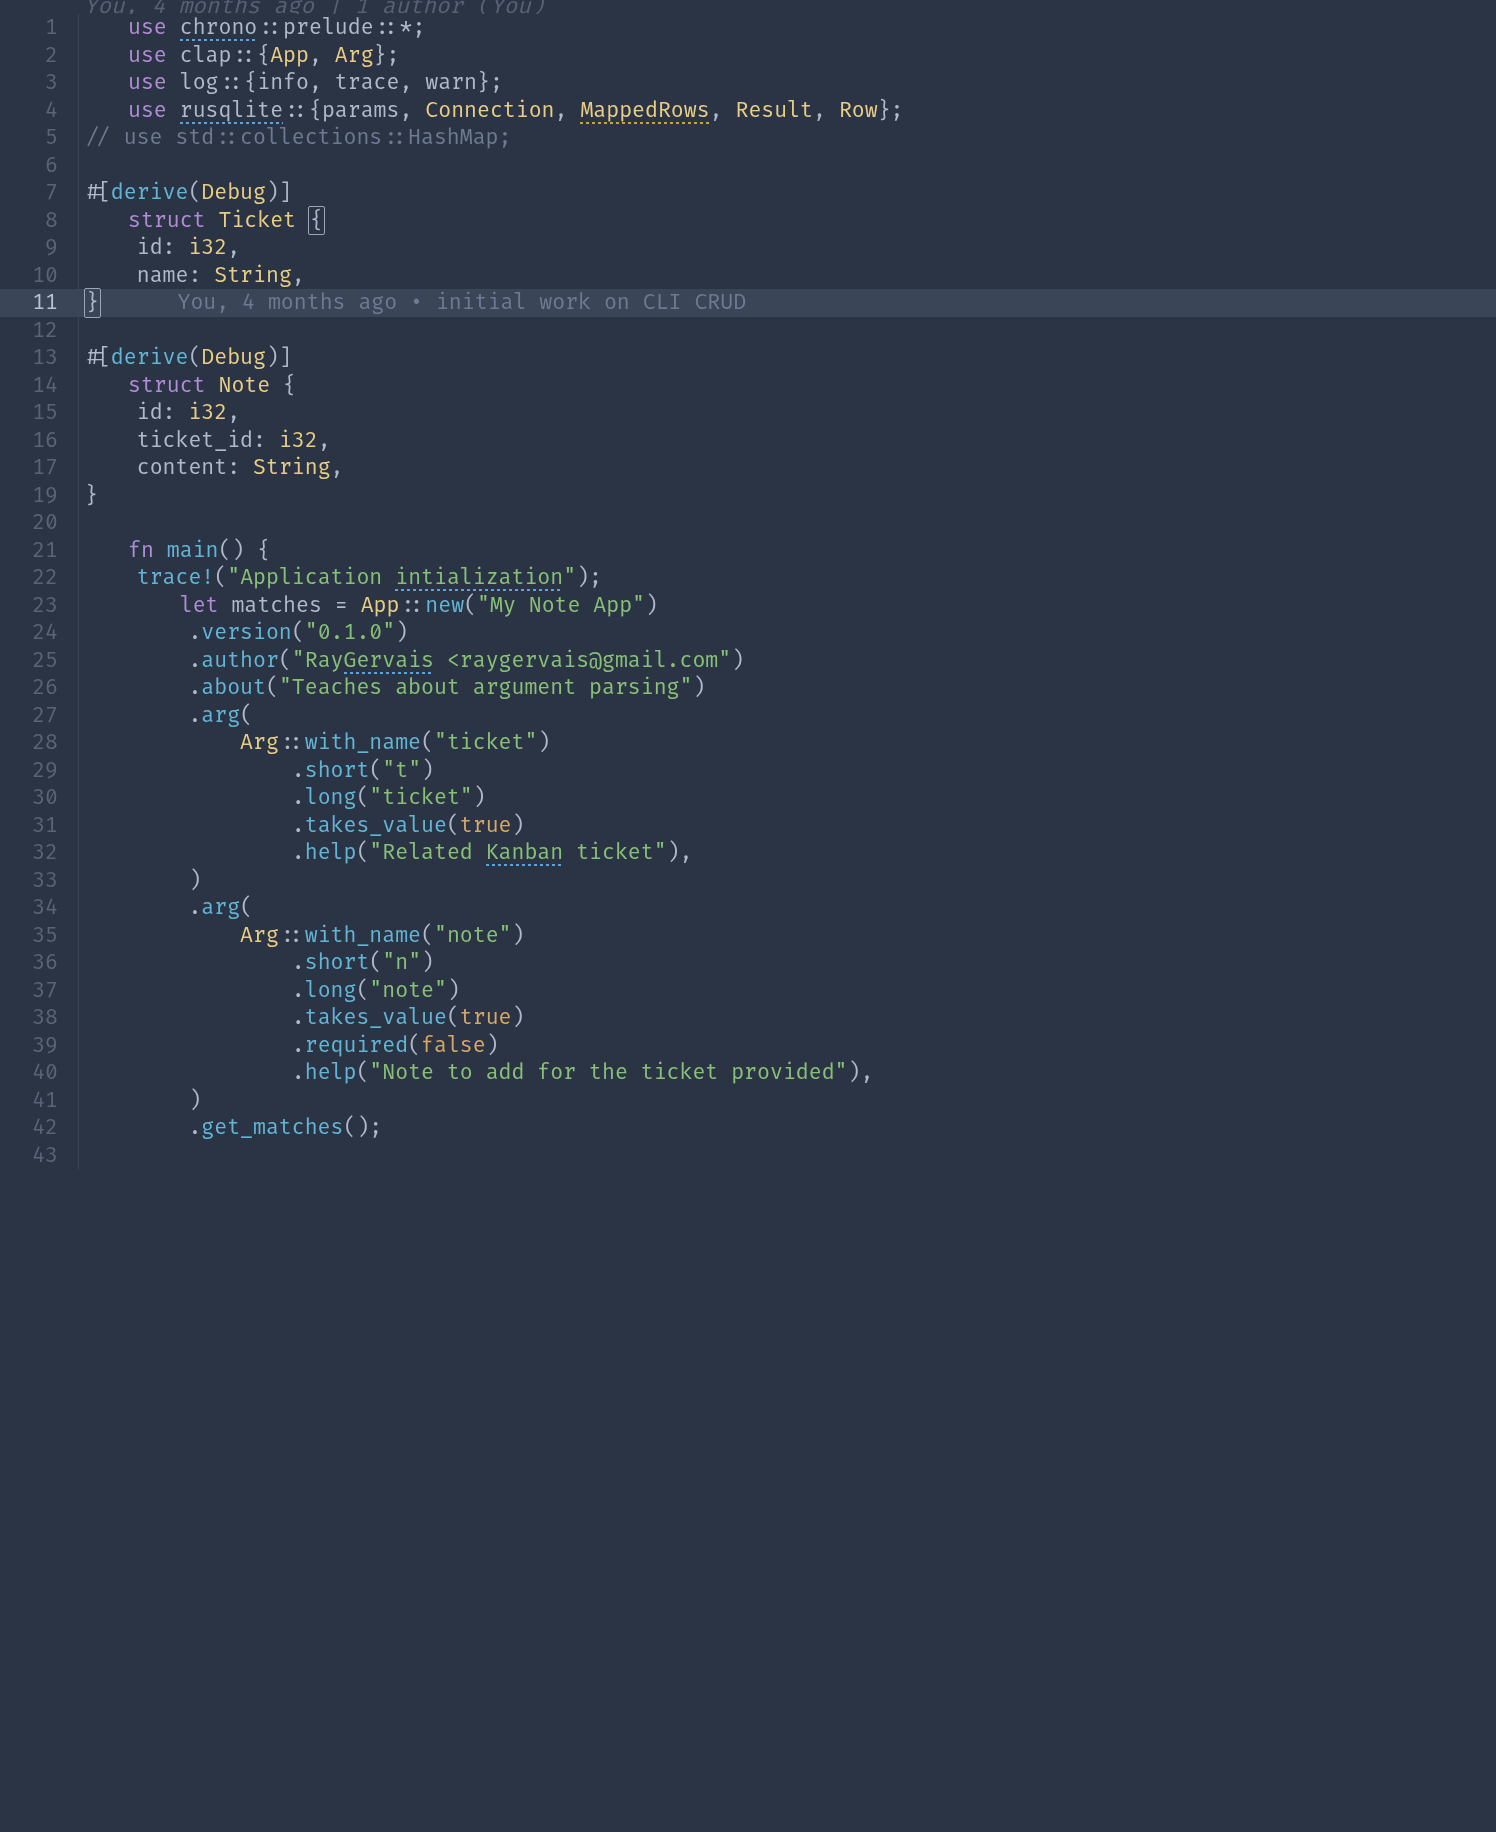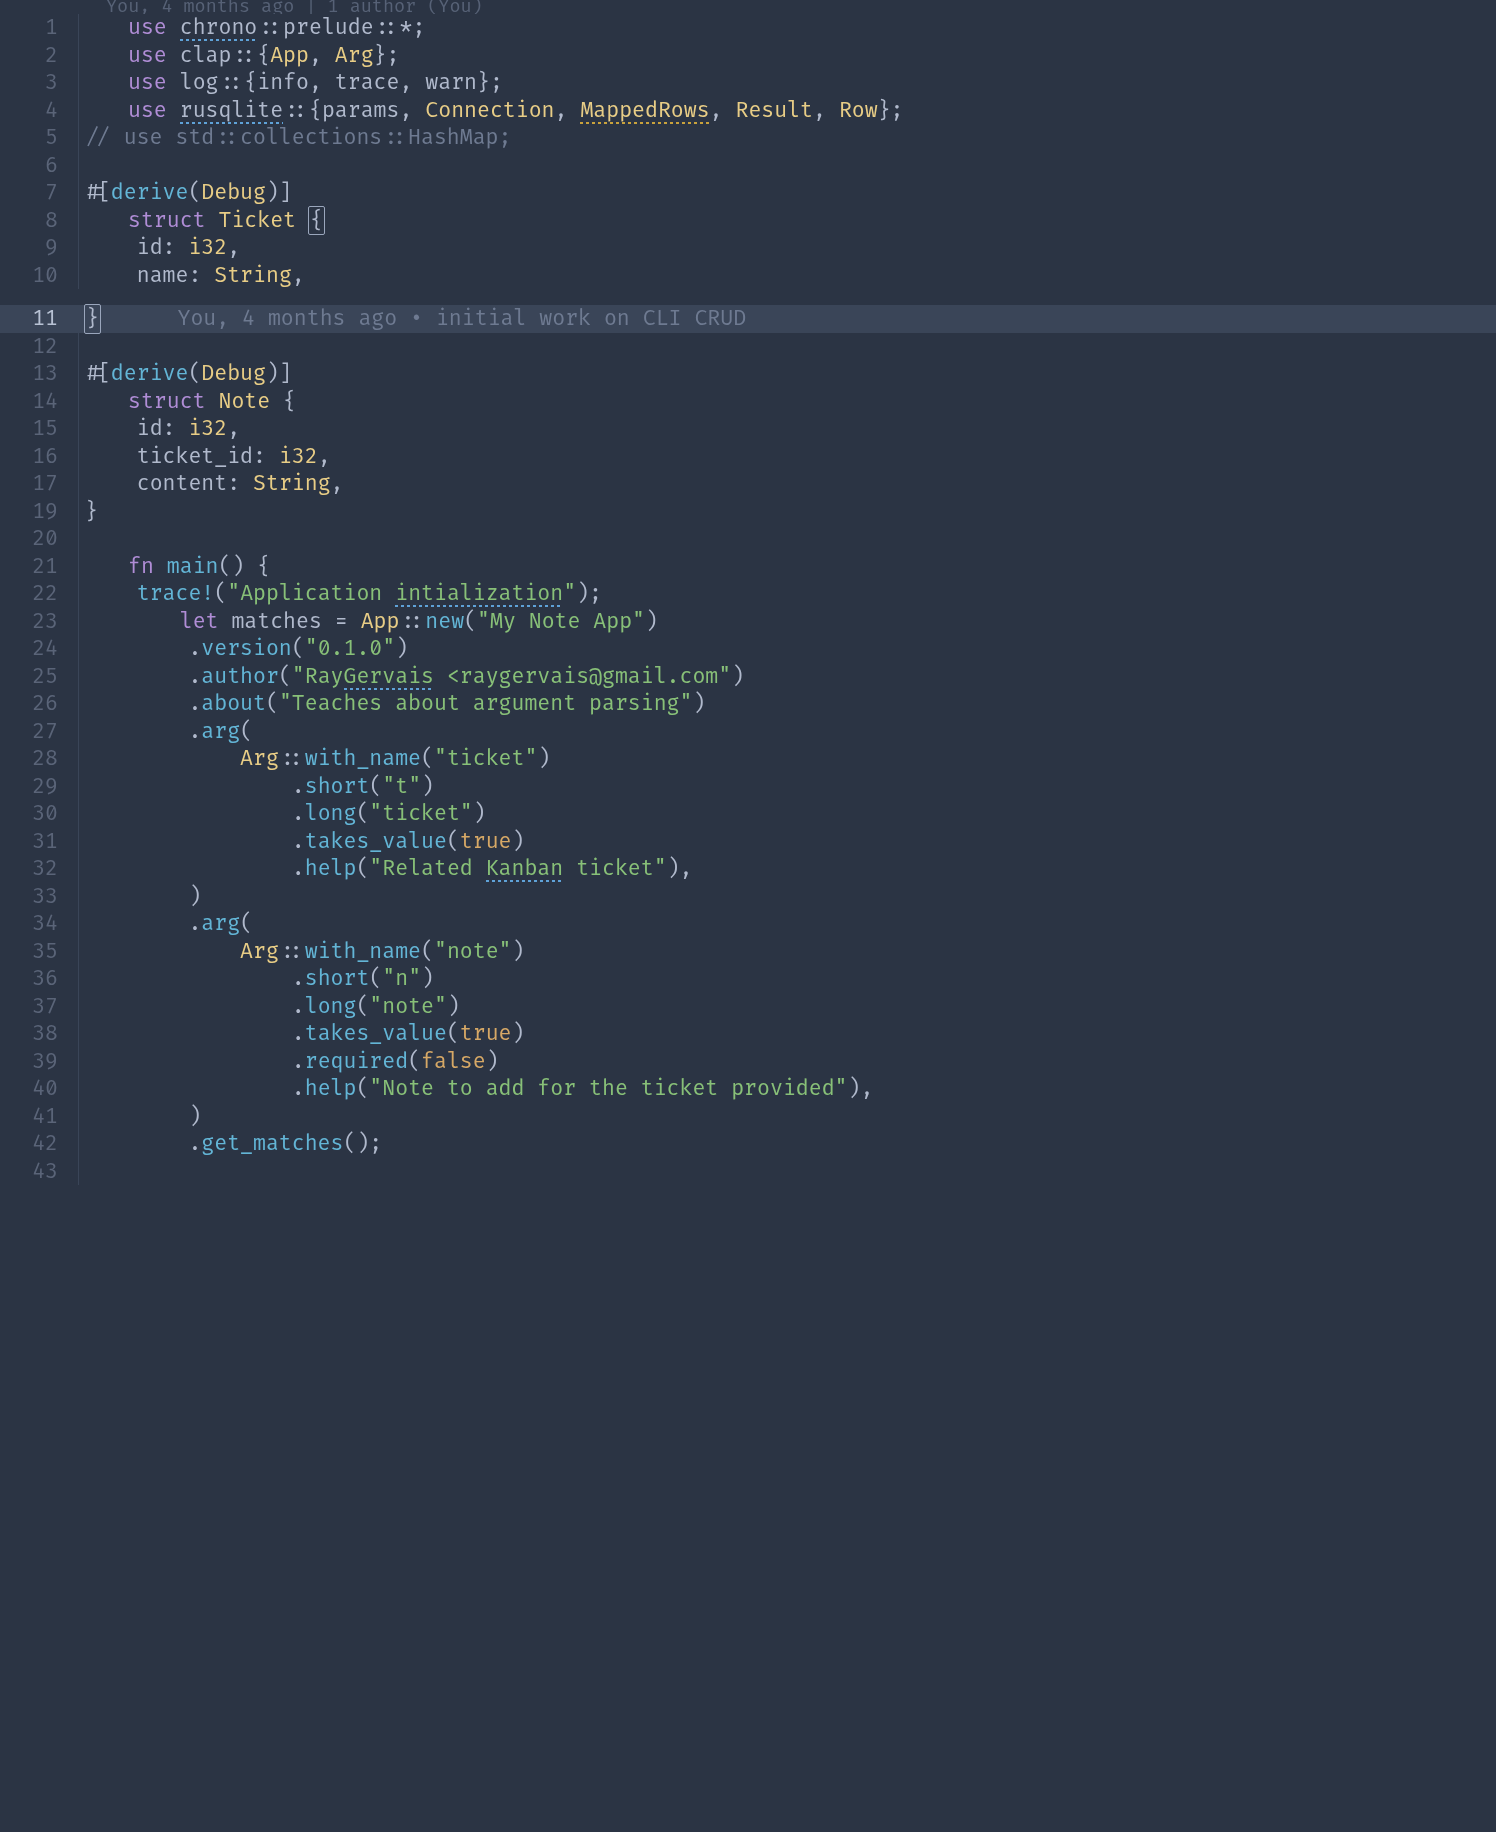--- a/index.html
+++ b/index.html
@@ -25,29 +25,29 @@
   }
   html,body {
     margin:0; padding:0; background:var(--bg); color:var(--text);
     font-family: "Fira Code", "SF Mono", ui-monospace, Menlo, Consolas, monospace;
     font-size:21px; line-height:27.5px;
     width:1496px; height:1832px; overflow:hidden;
     -webkit-font-smoothing: antialiased;
   }
   .editor { display:flex; flex-direction:column; }
   .blame-header {
-    padding-left:106px; color:var(--muted); font-size:18px; opacity:.65;
-    height:14px; line-height:14px; overflow:hidden;
+    padding-left:84px; color:var(--muted); font-size:22px; opacity:.65;
+    height:14px; line-height:14px; overflow:hidden;font-style:italic;
   }
   .lines { display:flex; flex-direction:column; }
   .line {
     display:flex; height:27.5px; align-items:center; white-space:pre;
     position:relative;
   }
-  .line.active { background:var(--line-hl);margin-top:16px; }
+  .line.active { background:var(--line-hl); }
   .gutter {
     width:58px; text-align:right; padding-right:20px;
     color:var(--gutter-fg); flex:0 0 auto; user-select:none;
   }
   .line.active .gutter { color:var(--gutter-fg-active); }
   .ruler { width:6px; flex:0 0 auto; border-left:1px solid var(--ruler); align-self:stretch; height:27.5px; }
   .code { flex:1 1 auto; padding-left:0; }
   .kw{color:var(--kw);margin-left:43px;} .fn{color:var(--fn);} .ty{color:var(--ty);}
   .str{color:var(--str);} .pu{color:var(--punc);} .cm{color:var(--comment);}
   .lit{color:var(--lit);}

